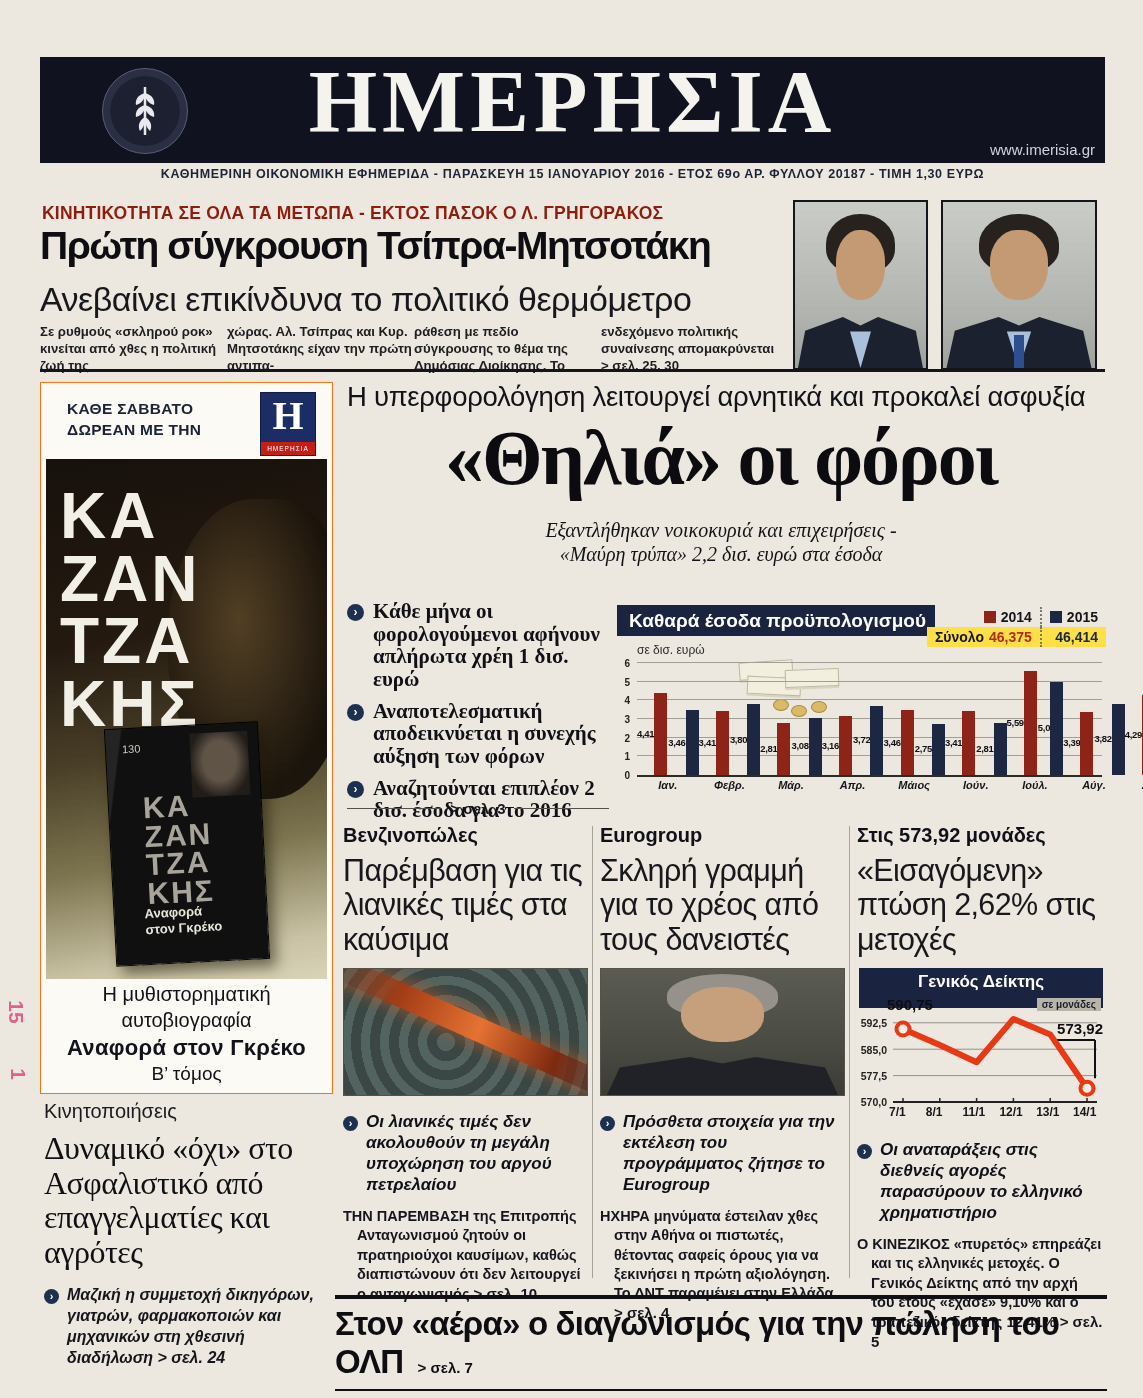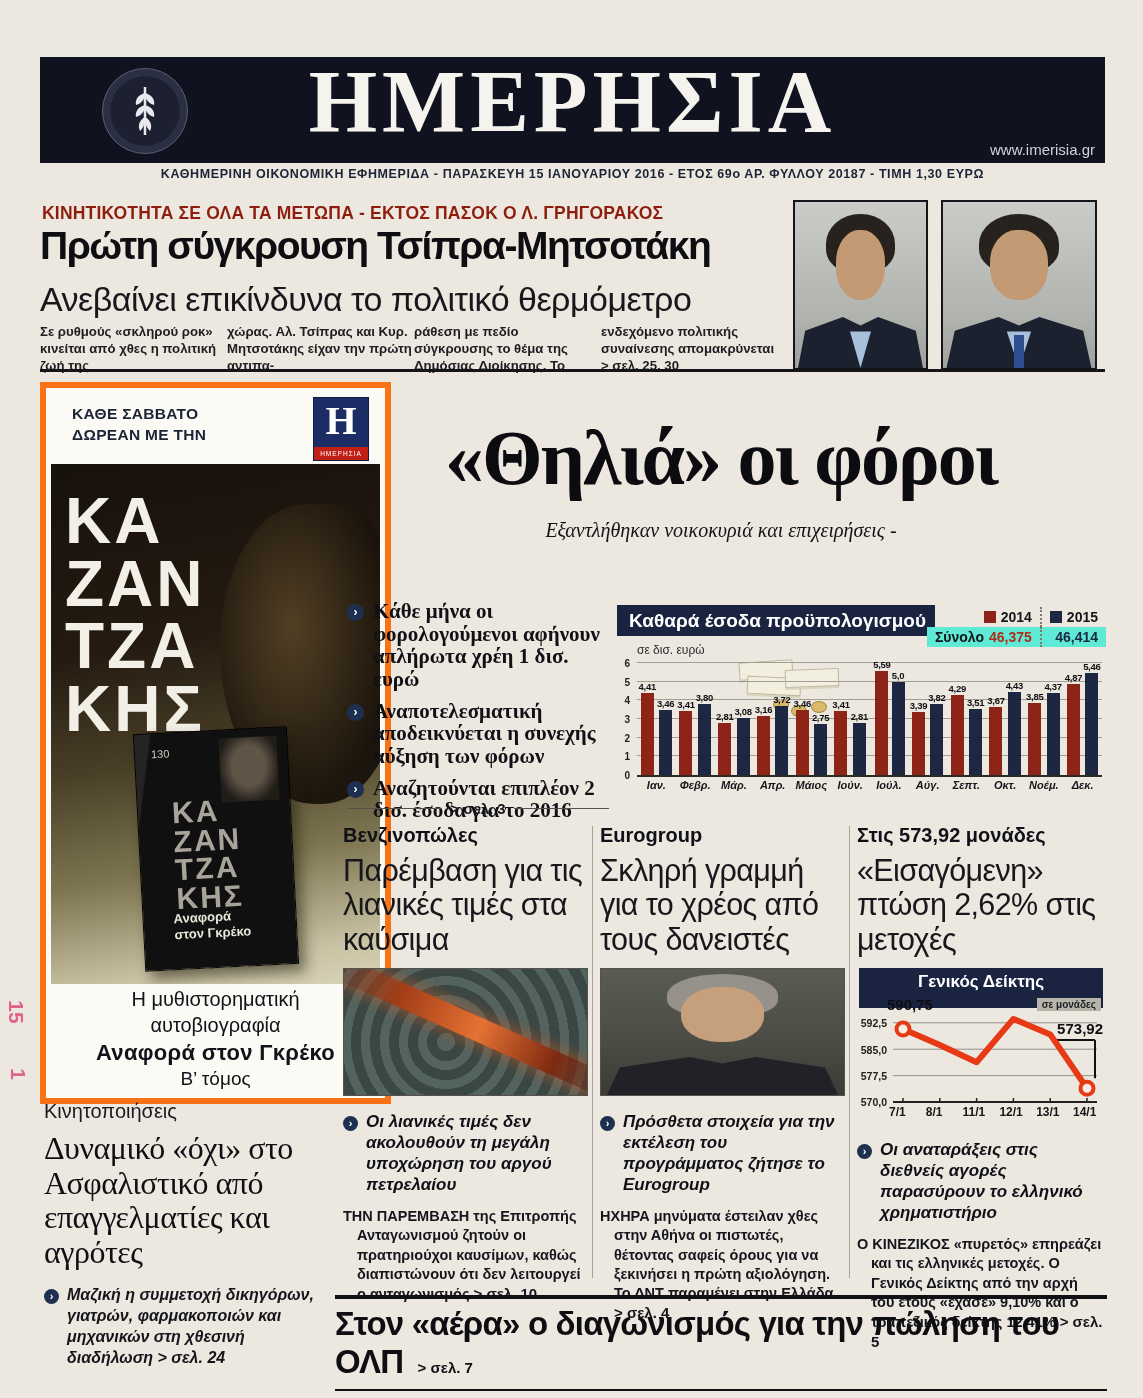--- a/index.html
+++ b/index.html
@@ -29,21 +29,21 @@
   #p1{left:793px;width:131px;} #p2{left:941px;width:152px;}
   .ph-hair{position:absolute;top:7%;left:24%;width:52%;height:36%;background:#27221d;border-radius:50% 50% 40% 40%;}
   .ph-face{position:absolute;top:17%;left:31%;width:38%;height:42%;background:#c39a74;border-radius:46%;}
   .ph-suit{position:absolute;bottom:-2px;left:2%;width:96%;height:32%;background:#1c2130;
           clip-path:polygon(0 100%,6% 26%,36% 0,50% 16%,64% 0,94% 26%,100% 100%);}
   .ph-shirt{position:absolute;bottom:0;left:42%;width:16%;height:22%;background:#a9c0da;
           clip-path:polygon(0 0,100% 0,50% 100%);}
   .ph-tie{position:absolute;bottom:0;left:47%;width:6%;height:20%;background:#2d4f8f;}
   .top-rule{position:absolute;left:40px;top:369px;width:1065px;height:3px;background:#141419;}
   
-  .promo{position:absolute;left:40px;top:382px;width:291px;height:710px;border:6px solid #f97316;background:#fbfaf5;padding-left:48px;}
+  .promo{position:absolute;left:40px;top:382px;width:291px;height:710px;border:1px solid #f97316;background:#fbfaf5;}
   .promo-offer{position:absolute;left:26px;top:16px;font-size:15.5px;font-weight:700;color:#1b2336;line-height:1.35;letter-spacing:.3px;}
   .hlogo{position:absolute;right:16px;top:9px;width:54px;height:62px;background:#1b2d64;border:1px solid #101c44;}
   .hlogo .hletter{display:block;text-align:center;font-family:"Liberation Serif",serif;font-weight:700;font-size:40px;color:#fff;line-height:1.15;}
   .hlogo .hband{position:absolute;left:0;right:0;bottom:0;height:13px;background:#c21f17;color:#fff;
           font-size:6.5px;text-align:center;line-height:13px;letter-spacing:1px;}
   .promo-photo{position:absolute;left:5px;right:5px;top:76px;height:520px;overflow:hidden;
           background:linear-gradient(170deg,#17110c 0%,#241a10 34%,#3d3категория520 0,#4a4028 55%,#7d7550 74%,#c9c2a4 92%,#d9d3b8 100%);
           background:linear-gradient(170deg,#17110c 0%,#241a10 34%,#4a4028 55%,#7d7550 74%,#c9c2a4 92%,#d9d3b8 100%);}
   .promo-photo:before{content:"";position:absolute;right:-20px;top:40px;width:180px;height:300px;border-radius:50% 40% 45% 55%;
           background:radial-gradient(ellipse at 40% 40%, rgba(90,70,40,.85), rgba(20,14,8,.9) 70%);}
@@ -84,34 +84,34 @@
   .mref .ln{flex:1;height:1px;background:#55524a;}
   .mref .t{font-size:15px;font-weight:700;}
   
   .bchart{position:absolute;left:617px;top:601px;width:489px;height:200px;}
   .bc-title{position:absolute;left:0;top:4px;width:318px;height:31px;background:#1a2440;color:#fff;
         font-size:19px;font-weight:700;line-height:31px;padding-left:12px;box-sizing:border-box;}
   .chart-right{position:absolute;right:0;top:6px;display:grid;grid-template-columns:auto auto;font-size:14px;}
   .cr{padding:2px 8px;display:flex;align-items:center;gap:5px;justify-content:flex-end;font-weight:700;}
   .cr.sep{border-left:2px dotted #7b786e;}
   .cr .sq{width:12px;height:12px;display:inline-block;}
-  .cr.tot{background:#5eead4;}
+  .cr.tot{background:#fde047;}
   .tot-red{color:#b02c1a;} .tot-navy{color:#1c2742;}
   .bc-unit{position:absolute;left:20px;top:42px;font-size:12px;color:#2a2a30;}
   .bc-plot{position:absolute;left:20px;right:4px;top:62px;height:112px;border-bottom:2px solid #2b2b28;}
   .hgrid{position:absolute;left:0;right:0;height:1px;background:#a19e93;}
   .bc-ylabels{position:absolute;left:0;top:62px;height:112px;width:16px;}
   .ylab{position:absolute;right:3px;font-size:10px;font-weight:700;color:#222;}
   .money{position:absolute;left:96px;top:-8px;width:120px;height:70px;opacity:.9;}
   .mstack{position:absolute;width:52px;height:16px;background:#f4f0df;border:1px solid #b9b39b;box-shadow:0 2px 0 #d8d2ba;}
   .coin{position:absolute;width:14px;height:10px;border-radius:50%;background:#d9b45c;border:1px solid #a07f35;}
   .bc-groups{position:absolute;left:20px;right:4px;top:62px;height:130px;display:flex;}
   .bar-group{flex:1;display:flex;flex-direction:column;align-items:center;}
   .bar-pair{height:112px;display:flex;align-items:flex-end;gap:1px;}
-  .bar-unit{display:flex;flex-direction:column;align-items:center;justify-content:flex-end;}
+  .bar-unit{display:flex;flex-direction:row;align-items:center;justify-content:flex-end;}
   .bar-val{font-size:9.5px;font-weight:700;color:#101014;margin-bottom:1px;letter-spacing:-.3px;}
   .bar{width:13px;}
   .bar-cat{margin-top:4px;font-size:11px;font-weight:700;color:#15151a;font-style:italic;}
   
   .vsep{position:absolute;top:826px;width:1px;height:452px;background:#a5a299;}
   .scol{position:absolute;top:824px;}
   #c1{left:343px;width:243px;} #c2{left:600px;width:243px;} #c3{left:857px;width:248px;}
   .scol .sk{font-size:20px;font-weight:700;color:#101018;}
   .scol h3{margin:6px 0 0 0;font-size:30.5px;font-weight:400;line-height:1.13;letter-spacing:-.6px;color:#17171c;}
   .sphoto{margin-top:12px;position:relative;width:100%;height:126px;border:1px solid #55524a;overflow:hidden;}
@@ -245,23 +245,25 @@
     <h2>Δυναμικό «όχι» στο Ασφαλιστικό από επαγγελματίες και αγρότες</h2>
     <div class="lbullet">
       <div class="bdot small">›</div>
       <div class="txt">
         <span>Μαζική η συμμετοχή δικηγόρων, γιατρών, φαρμακοποιών και μηχανικών στη χθεσινή διαδήλωση</span>
         <strong>&gt; σελ. 24</strong>
       </div>
     </div>
   </div>
 
+  <div class="leadin">Η υπερφορολόγηση λειτουργεί αρνητικά και προκαλεί ασφυξία</div>
   <div class="mh">«Θηλιά» οι φόροι</div>
   <div class="msub">
     <span>Εξαντλήθηκαν νοικοκυριά και επιχειρήσεις -</span><br>
+    <span>«Μαύρη τρύπα» 2,2 δισ. ευρώ στα έσοδα</span>
   </div>
   <div class="mbullets">
     <div class="mbullet">
       <div class="bdot">›</div>
       <div class="txt">Κάθε μήνα οι φορολογούμενοι αφήνουν απλήρωτα χρέη 1 δισ. ευρώ</div>
     </div>
     <div class="mbullet">
       <div class="bdot">›</div>
       <div class="txt">Αναποτελεσματική αποδεικνύεται η συνεχής αύξηση των φόρων</div>
     </div>

